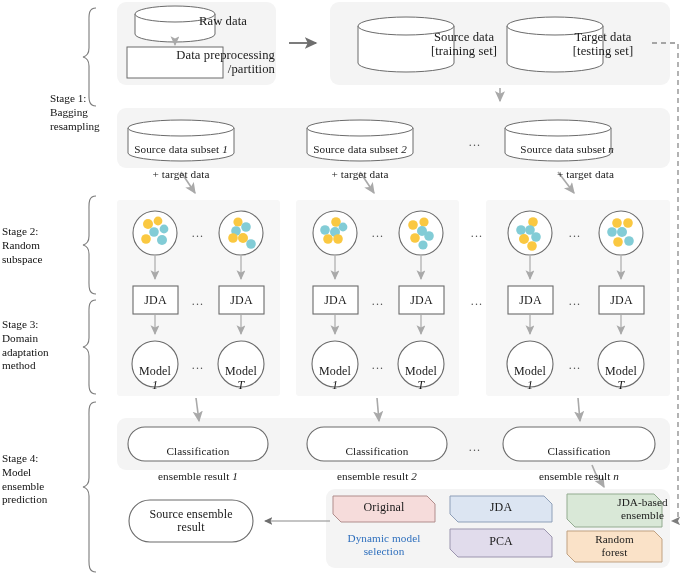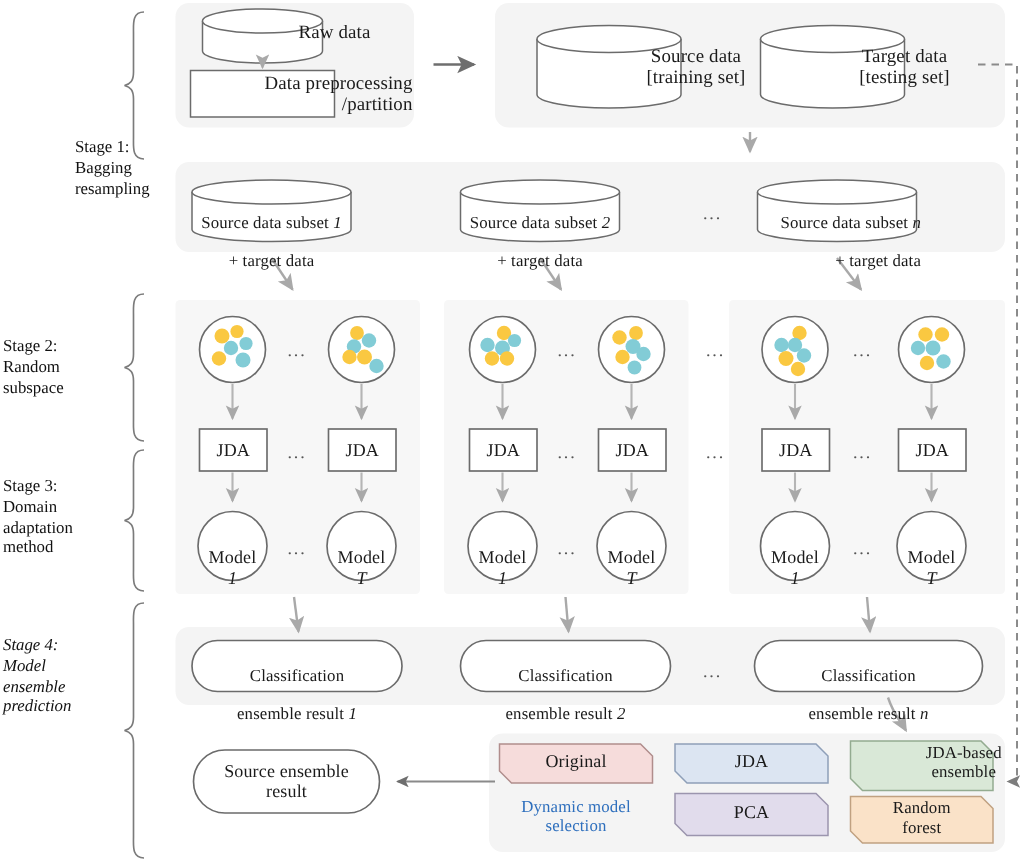--- a/index.html
+++ b/index.html
@@ -252,21 +252,21 @@
   <div class="stage-label" style="left:2px; top:92px;margin-left:48px;">Stage 1:
 Bagging
 resampling</div>
   <div class="stage-label" style="left:2px; top:225px;">Stage 2:
 Random
 subspace</div>
   <div class="stage-label" style="left:2px; top:318px;">Stage 3:
 Domain
 adaptation
 method</div>
-  <div class="stage-label" style="left:2px; top:424px;font-style:italic;">Stage 4:
+  <div class="stage-label" style="left:2px; top:452px;">Stage 4:
 Model
 ensemble
 prediction</div>
 
   <div class="lbl t13" style="left:135px; top:14px; width:80px;">Raw data</div>
   <div class="lbl t13" style="left:123px; top:48px; width:104px;text-align:right;">Data preprocessing
 /partition</div>
   <div class="lbl t13" style="left:358px; top:30px; width:116px;">Source data
 [training set]</div>
   <div class="lbl t13" style="left:507px; top:30px; width:96px;">Target data

